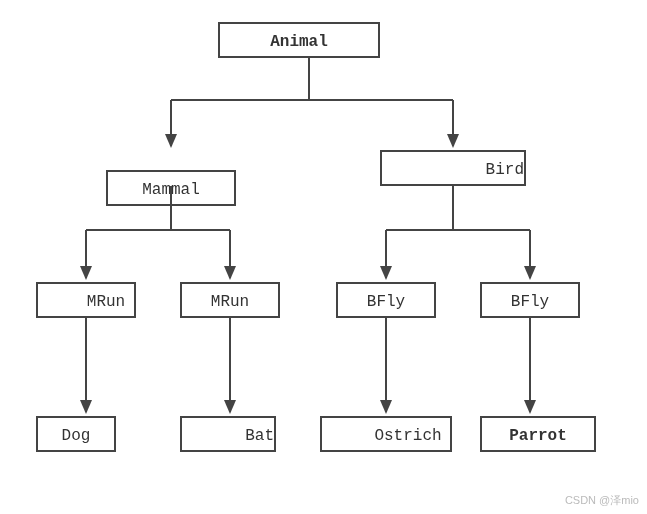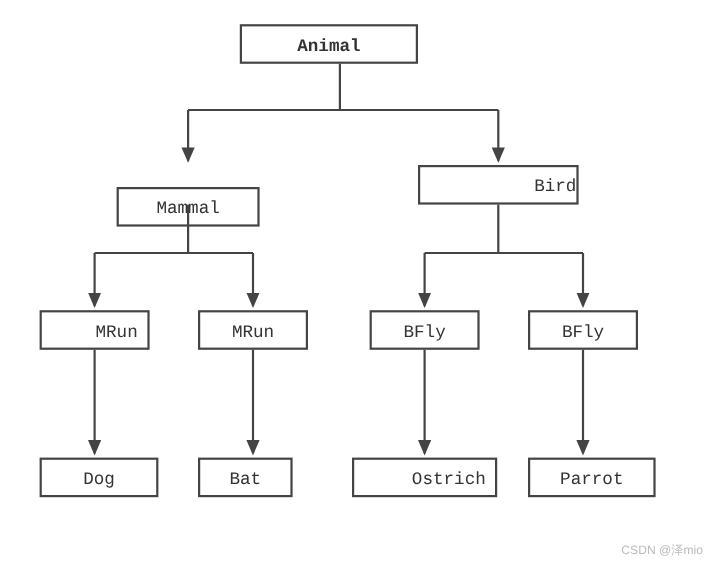--- a/index.html
+++ b/index.html
@@ -52,24 +52,24 @@
 <div class="node" style="left:218px; top:22px; width:162px;font-weight:bold;">Animal</div>
 
 <div class="node" style="left:106px; top:150px; width:130px;margin-top:20px;">Mammal</div>
 <div class="node" style="left:380px; top:150px; width:146px;text-align:right;">Bird</div>
 
 <div class="node" style="left:36px; top:282px; width:100px;padding-left:40px;">MRun</div>
 <div class="node" style="left:180px; top:282px; width:100px;">MRun</div>
 <div class="node" style="left:336px; top:282px; width:100px;">BFly</div>
 <div class="node" style="left:480px; top:282px; width:100px;">BFly</div>
 
-<div class="node" style="left:36px; top:416px; width:108px;">Dog</div>
-<div class="node" style="left:180px; top:416px; width:86px;">Bat</div>
+<div class="node" style="left:36px; top:416px; width:80px;">Dog</div>
+<div class="node" style="left:180px; top:416px; width:96px;text-align:right;">Bat</div>
 <div class="node" style="left:320px; top:416px; width:132px;padding-left:44px;">Ostrich</div>
-<div class="node" style="left:480px; top:416px; width:116px;">Parrot</div>
+<div class="node" style="left:480px; top:416px; width:116px;font-weight:bold;">Parrot</div>
 
 <svg class="connectors">
   <defs>
     <marker id="arrow" markerWidth="8" markerHeight="8" refX="6" refY="3" orient="auto" markerUnits="strokeWidth">
       <polygon points="0,0 7,3 0,6"></polygon>
     </marker>
   </defs>
 
   <line x1="309" y1="58" x2="309" y2="100"></line>
   <line x1="171" y1="100" x2="453" y2="100"></line>

